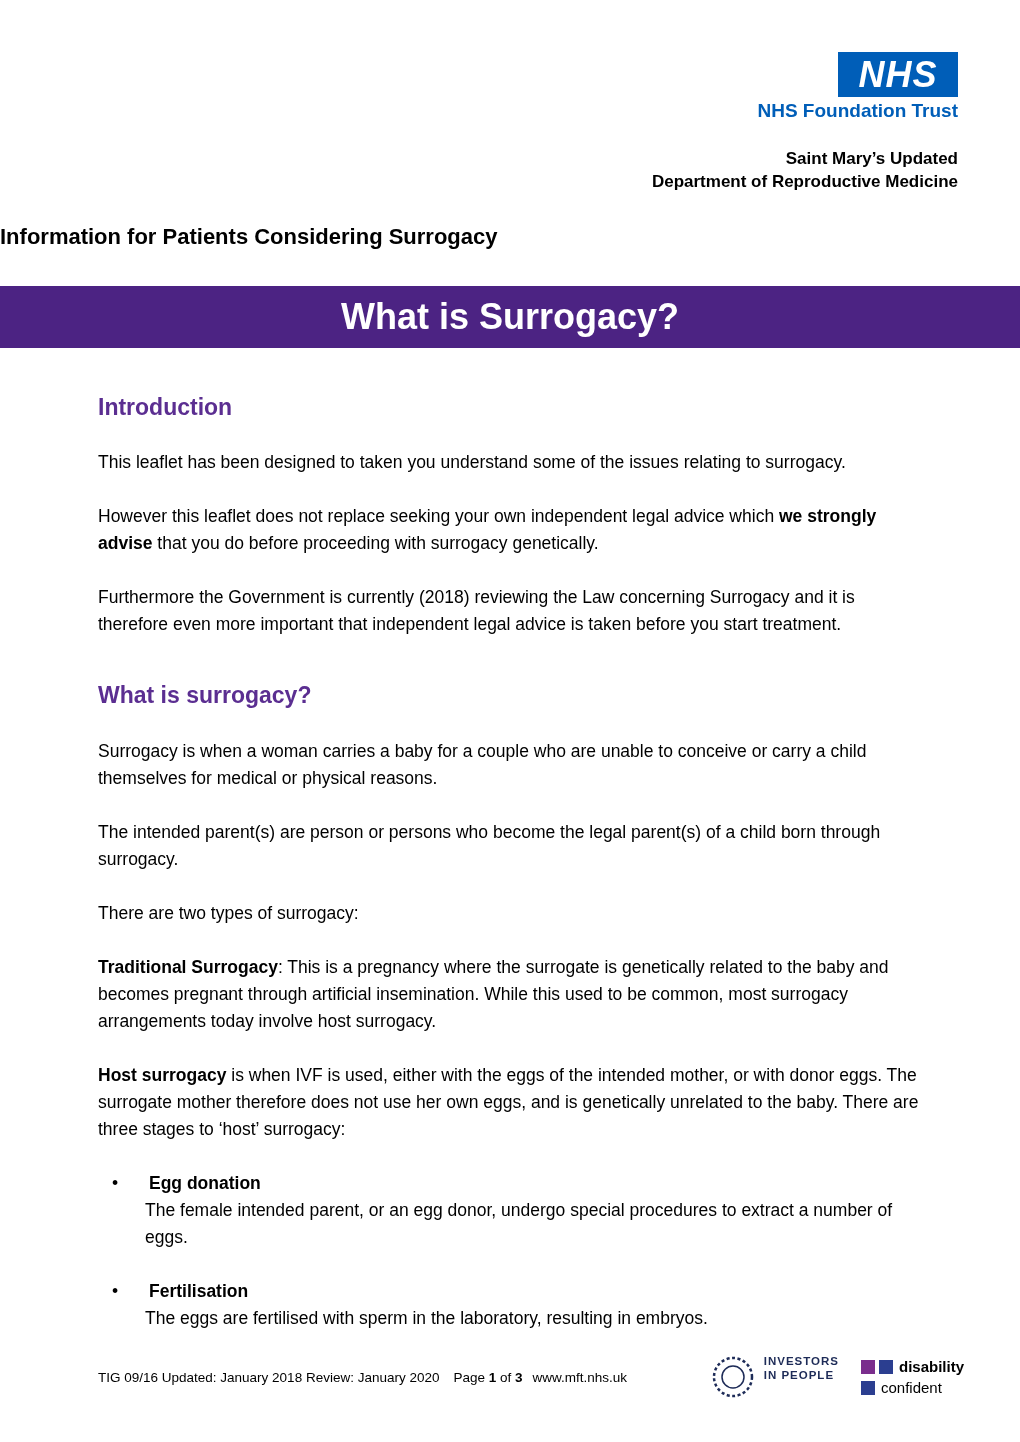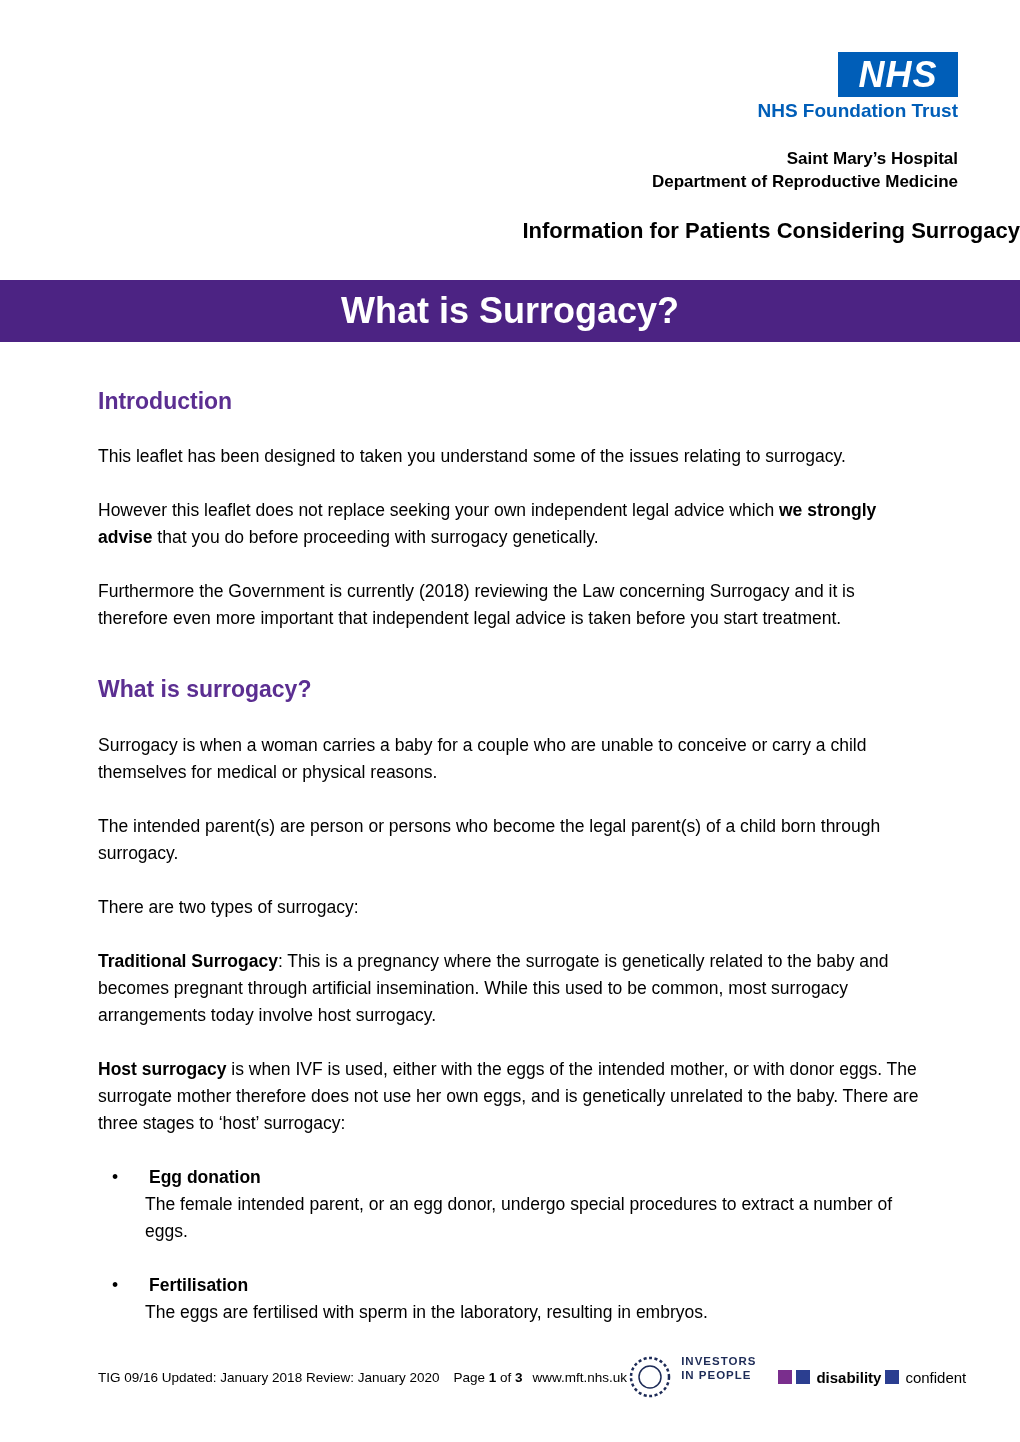--- a/index.html
+++ b/index.html
@@ -17,21 +17,21 @@
   
   .header{padding:52px 62px 0 98px;text-align:right;}
   .nhs-logo{
     display:inline-block;background:var(--nhs-blue,#005EB8);color:#fff;
     width:120px;height:45px;line-height:45px;text-align:center;
     font-weight:bold;font-style:italic;font-size:36px;letter-spacing:1px;
   }
   .org-name{margin-top:8px;font-size:30px;font-weight:bold;color:var(--navy,#003087);line-height:1.1;}
   .org-sub{margin-top:3px;font-size:19px;font-weight:bold;color:var(--nhs-blue,#005EB8);}
   .site-block{margin-top:26px;font-size:17px;font-weight:bold;line-height:1.35;}
-  .doc-title{margin-top:24px;text-align:right;font-size:22px;font-weight:bold;padding-right:0;}
+  .doc-title{margin-top:30px;text-align:left;font-size:22px;font-weight:bold;padding-right:0;}
   .doc-title-wrap{text-align:center;}
   
   .banner{
     margin-top:36px;width:100%;height:62px;background:var(--banner-purple,#4C2383);
     display:flex;align-items:center;justify-content:center;
   }
   .banner h1{color:#fff;font-size:36px;font-weight:bold;}
   
   .content{padding:0 97px 0 98px;font-size:17.5px;line-height:27px;}
   .content h2{
@@ -50,40 +50,40 @@
   .footer{
     position:absolute;left:98px;right:56px;bottom:42px;
     display:flex;align-items:center;justify-content:space-between;
   }
   .footer-text{font-size:13.5px;white-space:nowrap;}
   .footer-text .gap-l{margin-left:14px;}
   .footer-text .gap-s{margin-left:10px;}
   .footer-logos{display:flex;align-items:center;gap:22px;}
   .iip{display:flex;align-items:flex-start;gap:8px;}
   .iip-text{font-size:11.5px;font-weight:bold;letter-spacing:1px;color:#1d2b57;line-height:1.25;}
-  .dc{display:flex;flex-direction:row;gap:4px;font-size:15px;}
+  .dc{display:flex;flex-direction:column;gap:4px;font-size:15px;}
   .dc-row{display:flex;align-items:center;gap:4px;}
   .dc-sq{display:inline-block;width:14px;height:14px;}
   .dc-purple{background:#7A2E8D;}
   .dc-blue{background:#2B3E90;}
   .dc-title{font-weight:bold;margin-left:2px;}
   .dc-sub{margin-left:2px;}
 </style>
 </head>
 <body>
 
 <div class="page">
 
   <div class="header">
     <div>
       <span class="nhs-logo">NHS</span>
     </div>
     <div class="org-sub">NHS Foundation Trust</div>
     <div class="site-block">
-      <div>Saint Mary’s Hospital</div>
+      <div>Saint Mary’s Updated</div>
       <div>Department of Reproductive Medicine</div>
     </div>
   </div>
 
   <div class="doc-title-wrap">
     <div class="doc-title">Information for Patients Considering Surrogacy</div>
   </div>
 
   <div class="banner">
     <h1>What is Surrogacy?</h1>

